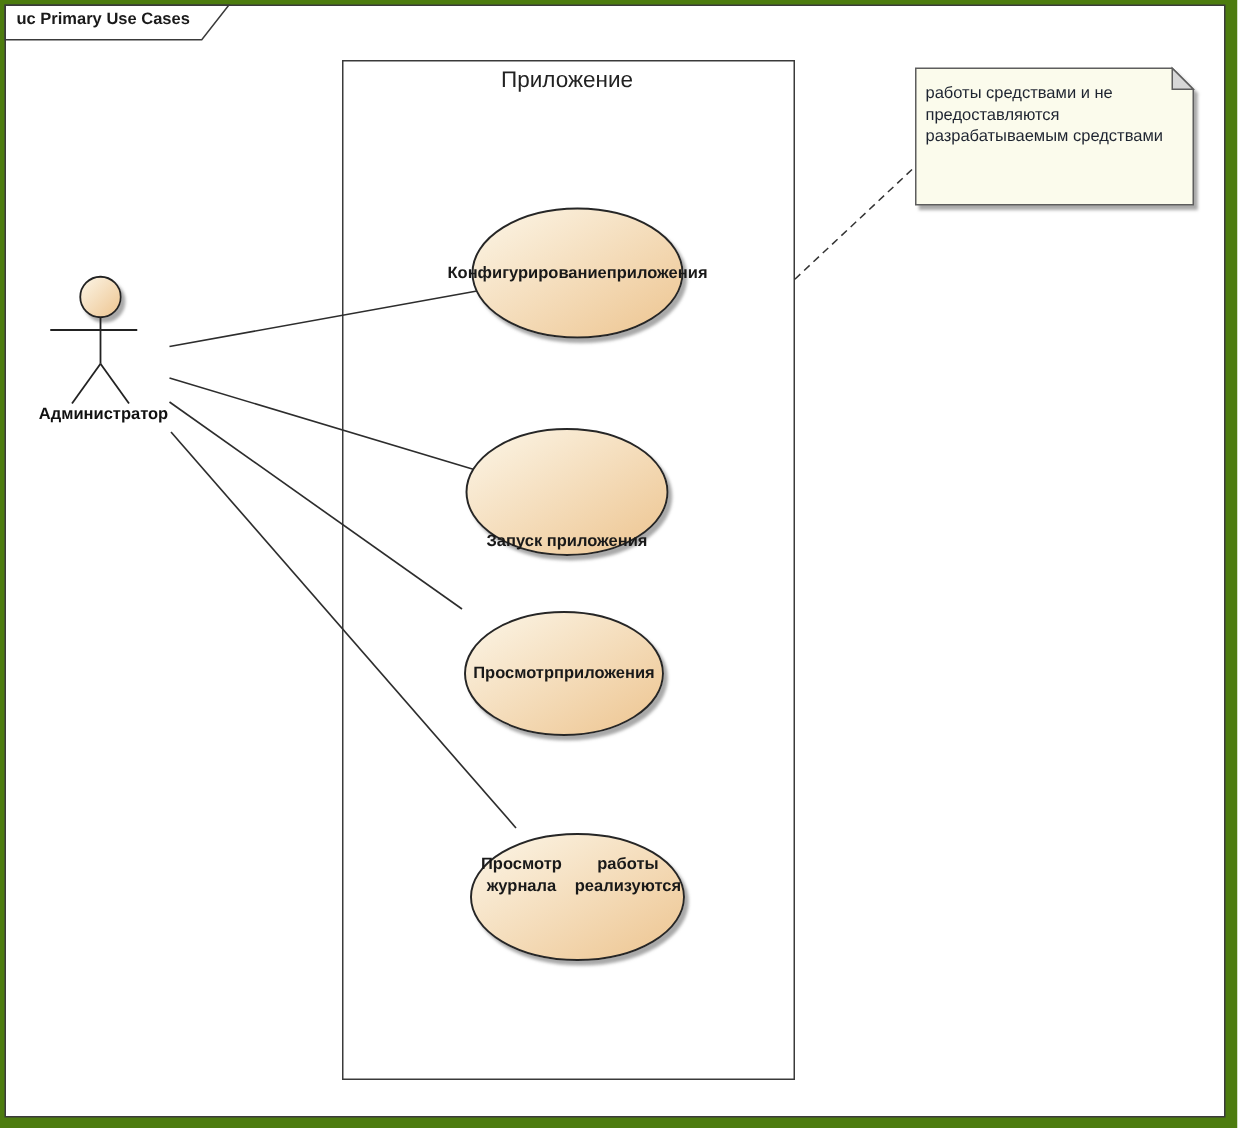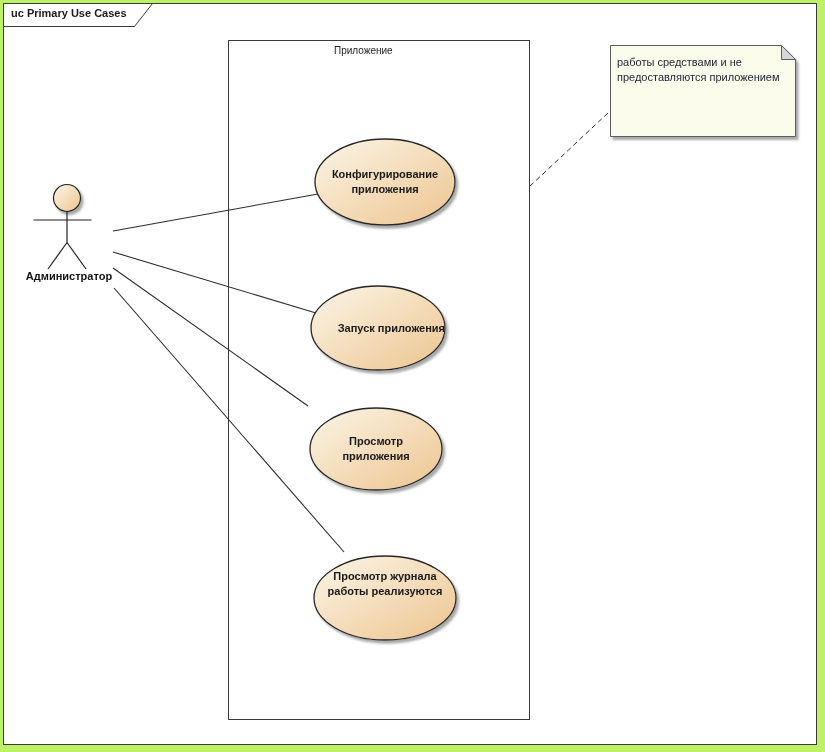--- a/index.html
+++ b/index.html
@@ -1,29 +1,29 @@
 <!DOCTYPE html>
 <html><head>
 <meta charset="utf-8">
 <style>
   html,body{margin:0;padding:0;background:#ffffff;}
   .canvas{
     position:relative;
     width:825px;height:752px;
     font-family:"Liberation Sans", sans-serif;
-    background:#bef264;
+    background:#4d7c0f;
     overflow:hidden;
   }
   svg.layer{position:absolute;left:0;top:0;}
   .txt{position:absolute;color:#141414;}
   .frame-title{left:11px;top:7px;font-size:11px;font-weight:bold;color:#1a1a1a;white-space:nowrap;}
-  .boundary-label{left:334px;top:45px;font-size:10px;color:#222;white-space:nowrap;}
+  .boundary-label{left:334px;top:45px;font-size:15px;color:#222;white-space:nowrap;}
   .actor-label{left:9px;top:270px;width:120px;text-align:center;font-size:11px;font-weight:bold;color:#111;}
   .uc-label{
-    position:absolute;display:flex;flex-direction:column;
+    position:absolute;display:flex;flex-direction:row;
     align-items:center;justify-content:center;
     font-size:11px;font-weight:bold;color:#191919;line-height:15px;text-align:center;
   }
   .uc1{left:315px;top:140px;width:140px;height:84px;}
   .uc2{left:311px;top:287px;width:134px;height:82px;align-items:flex-end;}
   .uc3{left:310px;top:409px;width:132px;height:80px;}
   .uc4{left:314px;top:543px;width:142px;height:82px;}
   .note-text{
     left:617px;top:55px;width:176px;
     font-size:11px;line-height:14.5px;color:#1e2430;
@@ -97,16 +97,17 @@
     <div>Просмотр</div>
     <div>приложения</div>
   </div>
   <div class="uc-label uc4">
     <div>Просмотр журнала</div>
     <div>работы реализуются</div>
   </div>
 
   <div class="txt note-text">
     <div>работы средствами и не</div>
-    <div>предоставляются приложением</div>
+    <div>предоставляются</div>
+    <div>разрабатываемым средствами</div>
   </div>
 
 </div>
 
 </body></html>

